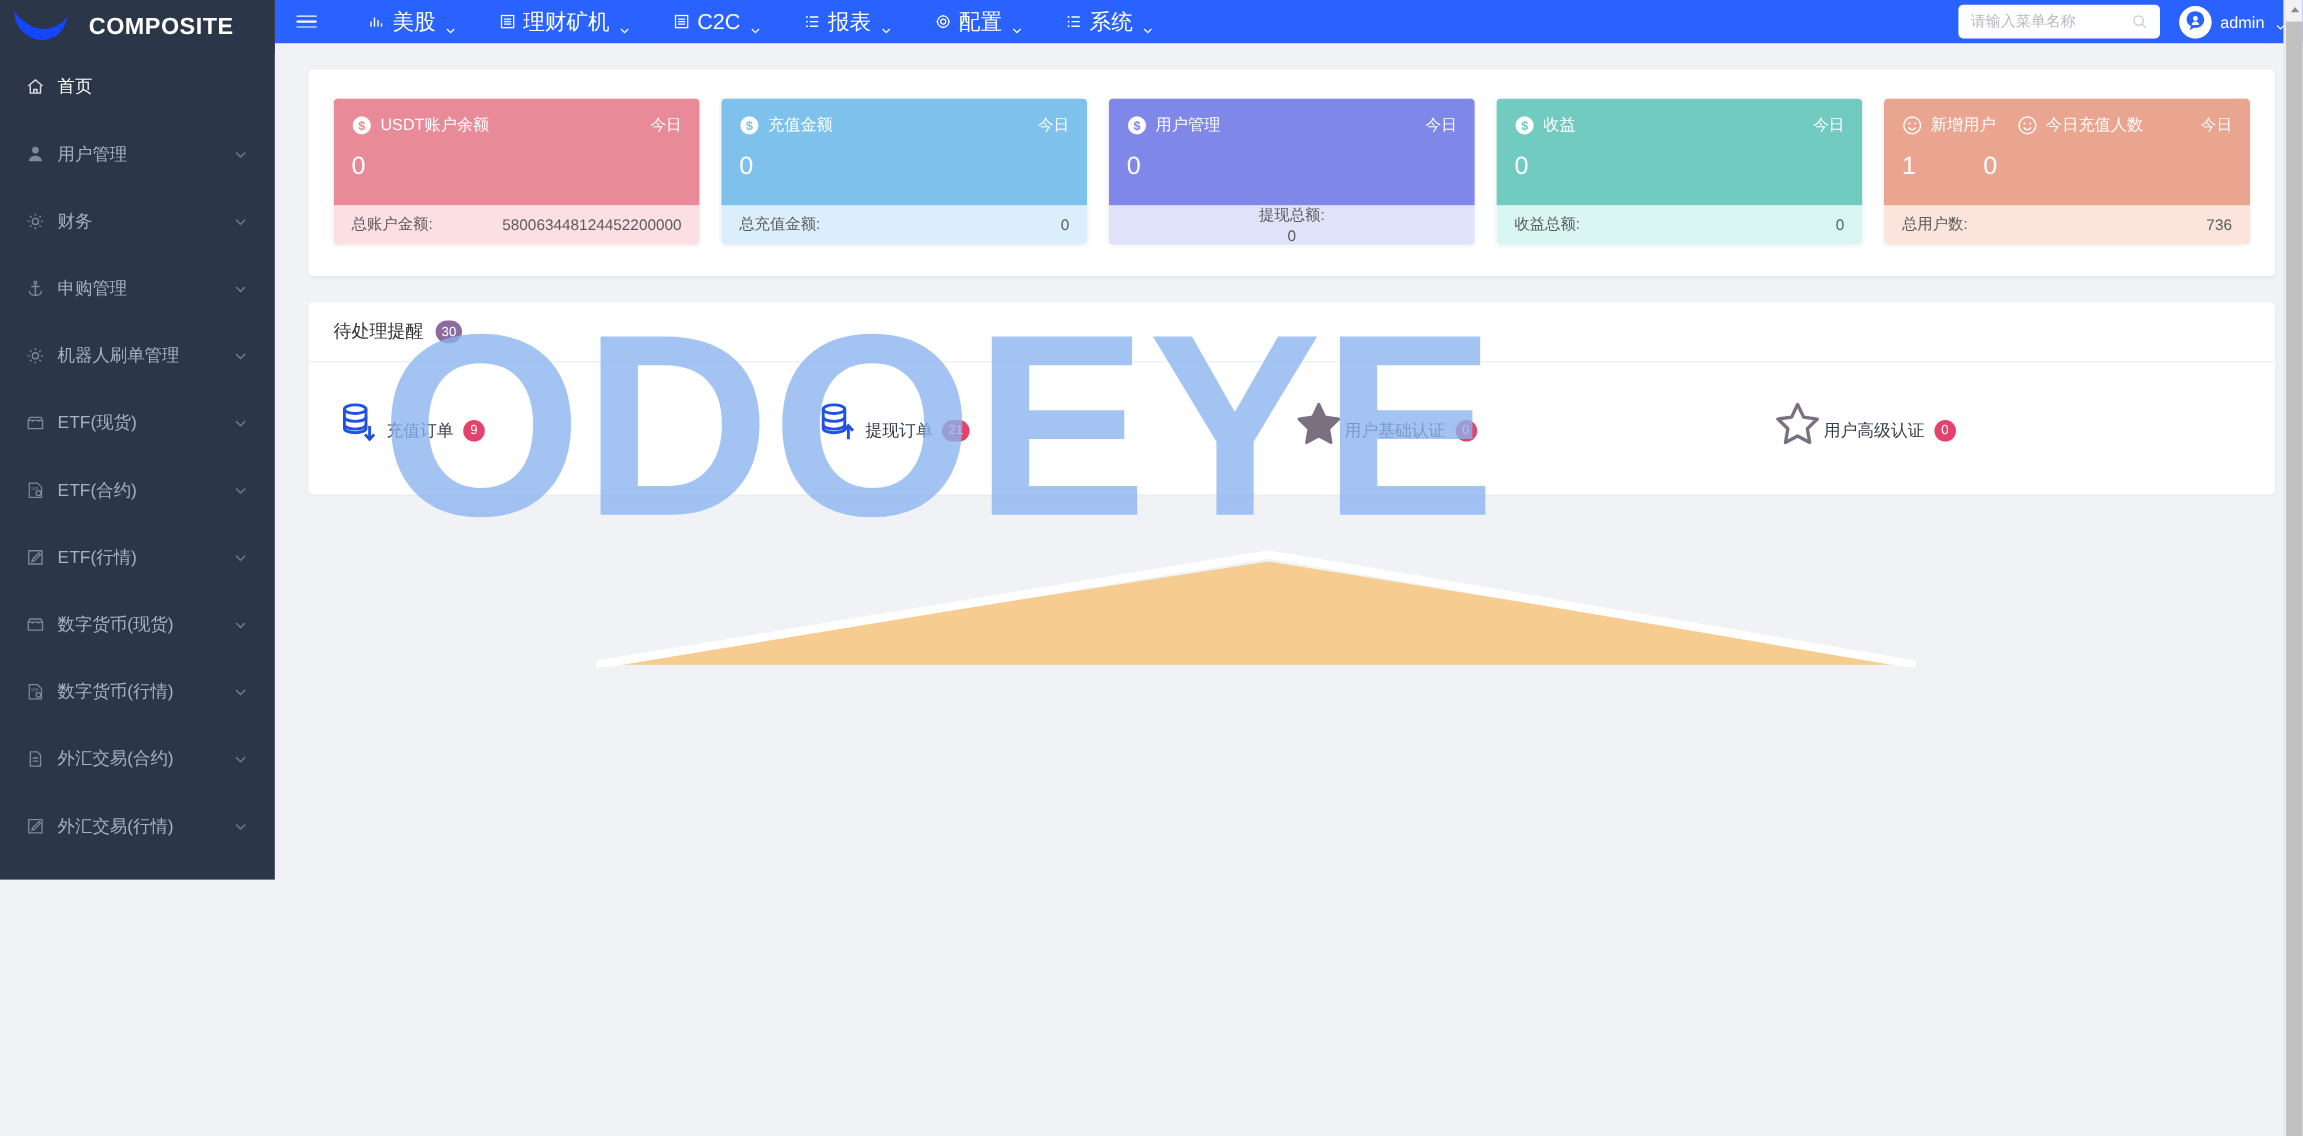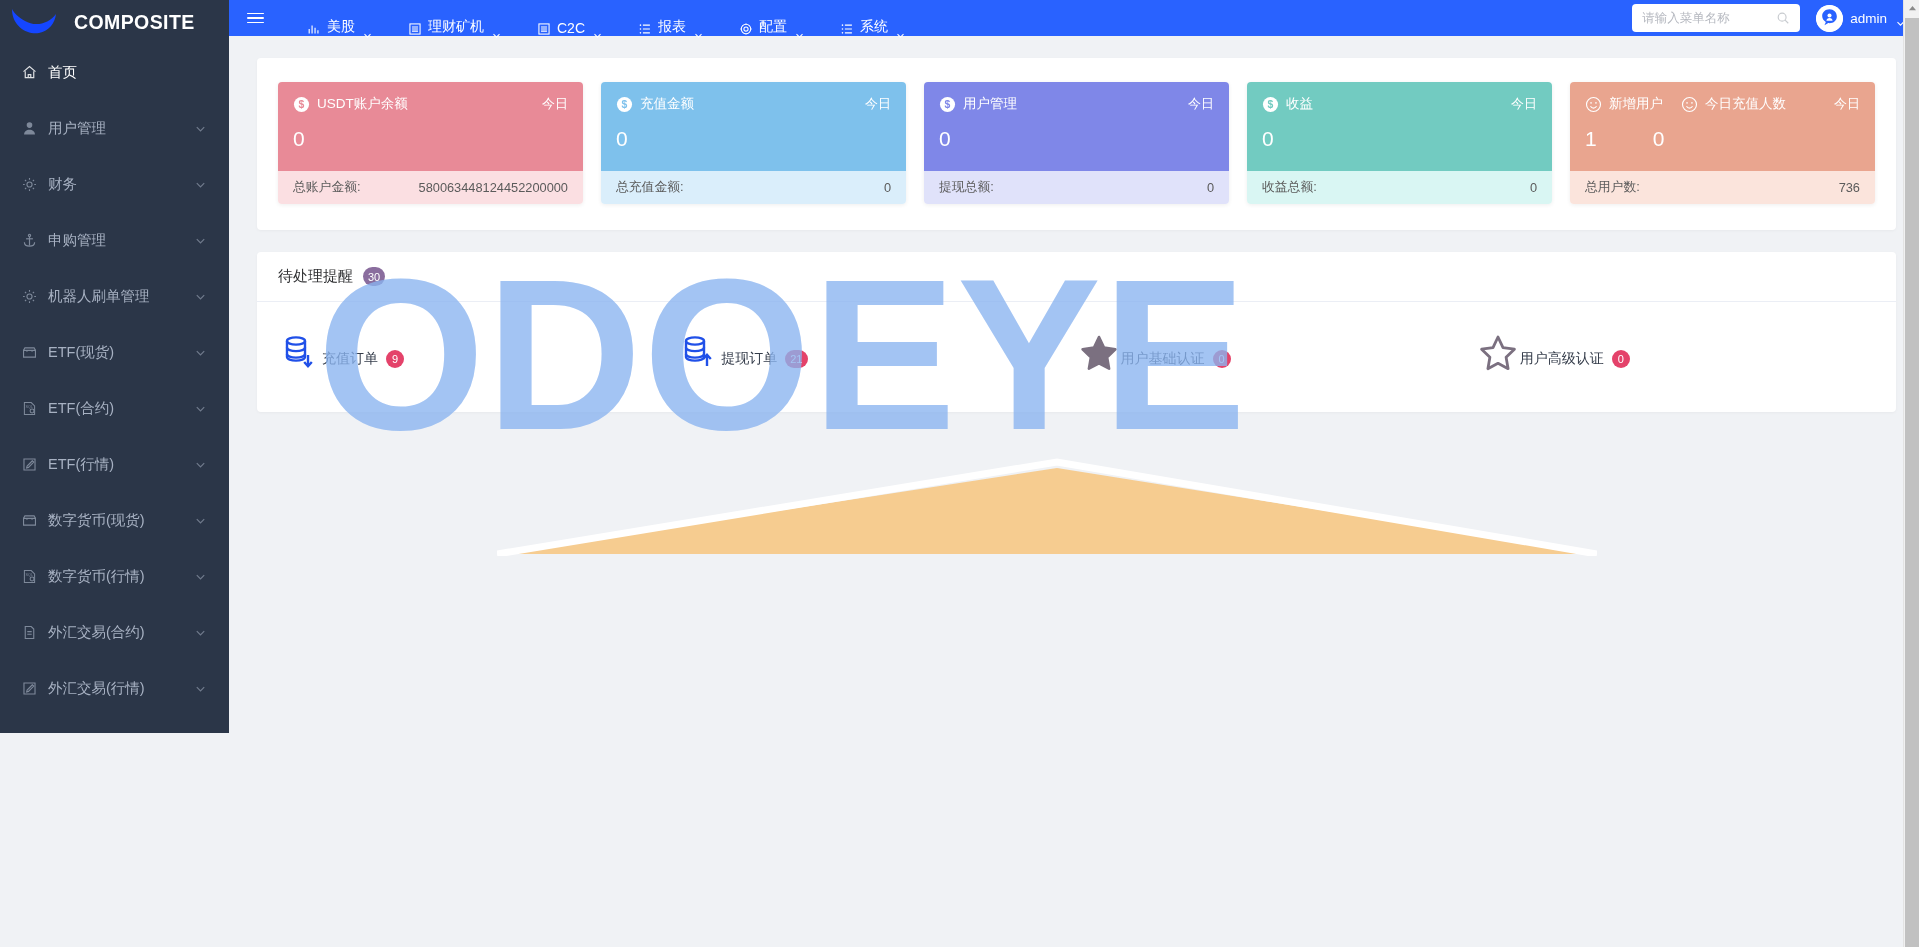--- a/index.html
+++ b/index.html
@@ -51,22 +51,22 @@
     height: 36px; flex: 0 0 36px; background: #2962ff;
     display: flex; align-items: center; position: relative; z-index: 20;
   }
   .hamburger {
     width: 42px; height: 36px; display: flex; flex-direction: column;
     align-items: center; justify-content: center; gap: 3px; cursor: pointer; margin-left:5px;
   }
   .hamburger span { display:block; width: 17px; height: 1.6px; background: #ffffff; border-radius: 1px;}
   .nav-items { display: flex; align-items: center; gap: 0px; margin-left: 13px; }
   .nav-item {
-    display: flex; align-items: flex-end; gap: 6px; color: #ffffff;
-    font-size: 14px; padding: 0 18px; height: 36px; cursor: pointer; white-space: nowrap;
+    display: flex; align-items: center; gap: 6px; color: #ffffff;
+    font-size: 18px; padding: 0 18px; height: 36px; cursor: pointer; white-space: nowrap;
   }
   .nav-ic { width: 14px; height: 14px; flex:0 0 14px; display:inline-flex;align-items:center;justify-content:center;}
   .nav-ic svg{display:block;}
   .caret { width: 9px; height: 9px; flex: 0 0 9px; margin-left: 2px; }
   .nav-right { margin-left: auto; display: flex; align-items: center; gap: 0; padding-right: 14px; }
   .searchbox {
     position: relative; width: 168px; height: 28px; background: #ffffff;
     border-radius: 4px; display: flex; align-items: center; padding: 0 10px;
   }
   .searchbox input {
@@ -596,21 +596,21 @@
                         </svg>
                     </span>
                     <span class="m-title">用户管理</span>
                   </span>
                   <span class="today-tag">今日</span>
                 </div>
                 <div class="card-values">
                   <span class="card-value">0</span>
                 </div>
               </div>
-              <div class="card-foot" style="background:#e0e2fa;">
+              <div class="card-foot" style="background:#e0e2fa;flex-direction:column;">
                 <span class="lbl">提现总额:</span>
                 <span class="val">0</span>
               </div>
             </div>
 
             <div class="card">
               <div class="card-top" style="background:#72cbc1;">
                 <div class="card-row1">
                   <span class="metric-head">
                     <span class="m-ic">

